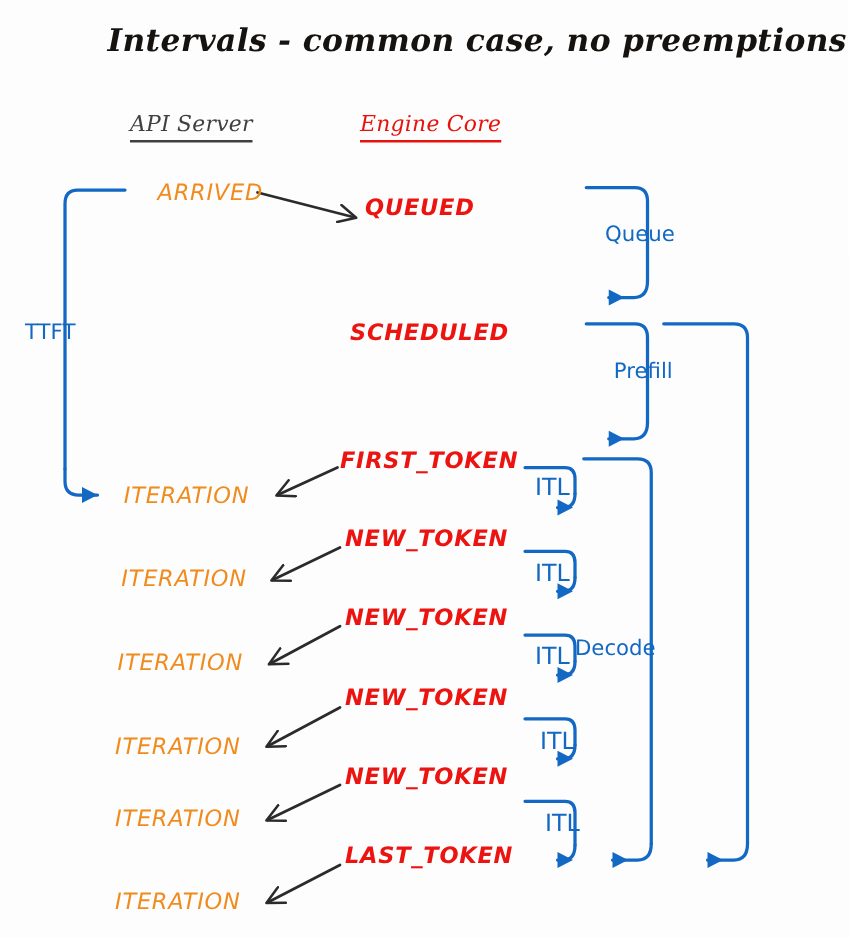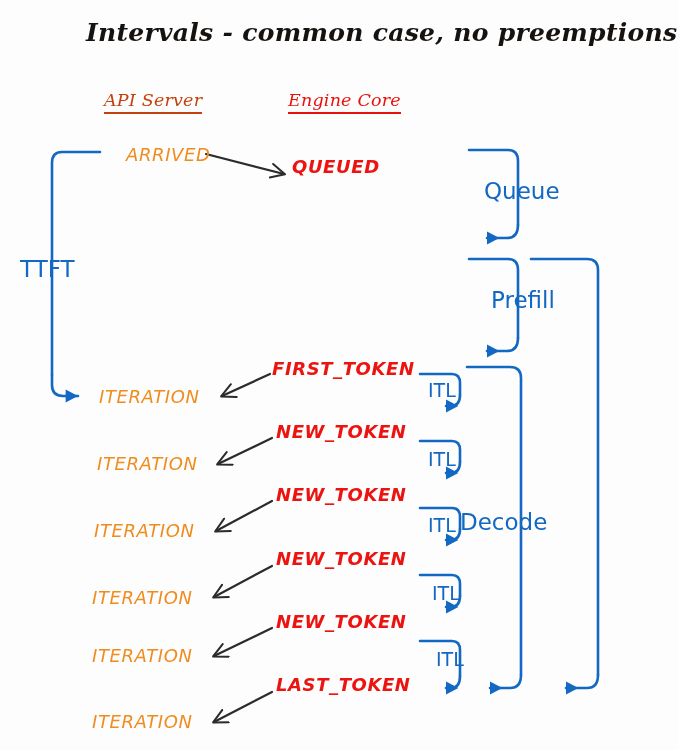--- a/index.html
+++ b/index.html
@@ -37,35 +37,35 @@
   }
   
   .colhead {
     font-family: "DejaVu Serif", serif;
     font-style: italic;
     font-size: 17.5px;
     letter-spacing: 0.2px;
     padding-bottom: 2px;
     border-bottom: 2px solid currentColor;
   }
-  .col-api  { color: #c2410c; }
+  .col-api  { color: #404040; }
   .col-core { color: #e8120c; }
   
   .state {
     font-family: "DejaVu Sans", sans-serif;
     font-style: italic;
     font-size: 18px;
     letter-spacing: 0.6px;
   }
   .state-api  { color: #f08c1e; }
   .state-core { color: #ec1410; font-weight: 600; }
   
   .measure {
     font-family: "DejaVu Sans", sans-serif;
-    font-size: 23px;
+    font-size: 17px;
     color: #1268c3;
   }
   .measure.small {
     font-size: 19px;
   }
 </style>
 </head>
 <body>
 
 <div id="canvas">
@@ -154,20 +154,21 @@
 
   <div class="lbl state state-api" style="left:109px; top:146px;margin-left:17px;">ARRIVED</div>
   <div class="lbl state state-api" style="left:99px; top:388px;">ITERATION</div>
   <div class="lbl state state-api" style="left:97px; top:455px;">ITERATION</div>
   <div class="lbl state state-api" style="left:94px; top:522px;">ITERATION</div>
   <div class="lbl state state-api" style="left:92px; top:589px;">ITERATION</div>
   <div class="lbl state state-api" style="left:92px; top:647px;">ITERATION</div>
   <div class="lbl state state-api" style="left:92px; top:713px;">ITERATION</div>
 
   <div class="lbl state state-core" style="left:292px; top:158px;">QUEUED</div>
+  <div class="lbl state state-core" style="left:280px; top:258px;">SCHEDULED</div>
   <div class="lbl state state-core" style="left:272px; top:360px;">FIRST_TOKEN</div>
   <div class="lbl state state-core" style="left:276px; top:423px;">NEW_TOKEN</div>
   <div class="lbl state state-core" style="left:276px; top:486px;">NEW_TOKEN</div>
   <div class="lbl state state-core" style="left:276px; top:550px;">NEW_TOKEN</div>
   <div class="lbl state state-core" style="left:276px; top:613px;">NEW_TOKEN</div>
   <div class="lbl state state-core" style="left:276px; top:676px;">LAST_TOKEN</div>
 
   <div class="lbl measure" style="left:20px; top:258px;">TTFT</div>
   <div class="lbl measure" style="left:484px; top:180px;">Queue</div>
   <div class="lbl measure" style="left:491px; top:289px;">Prefill</div>

